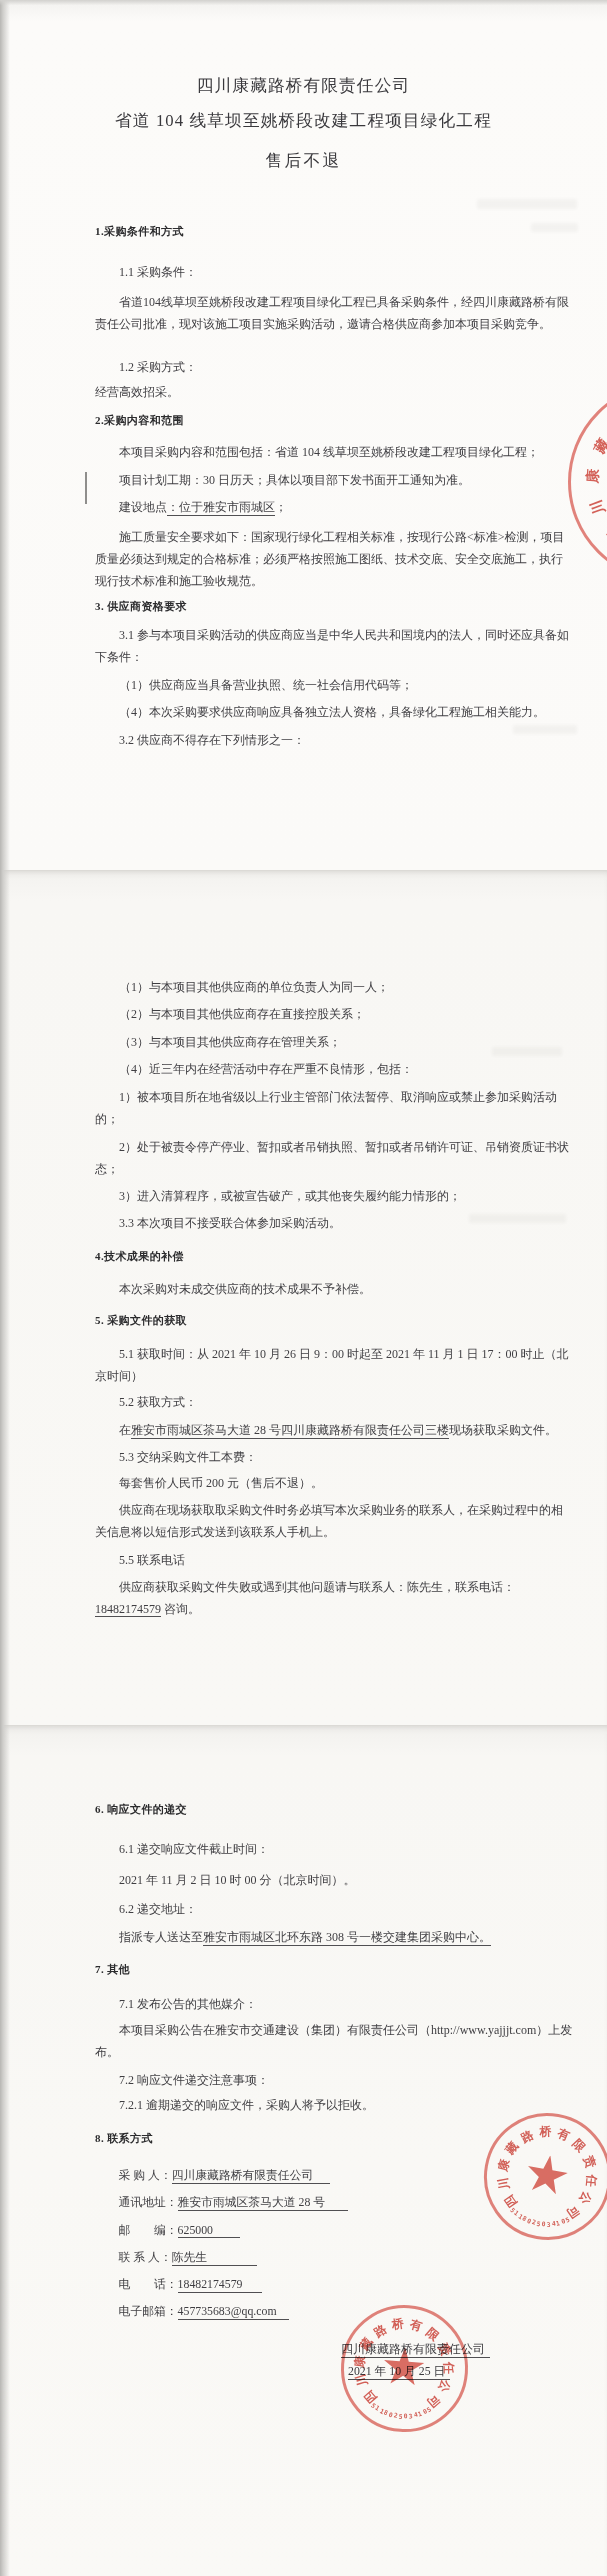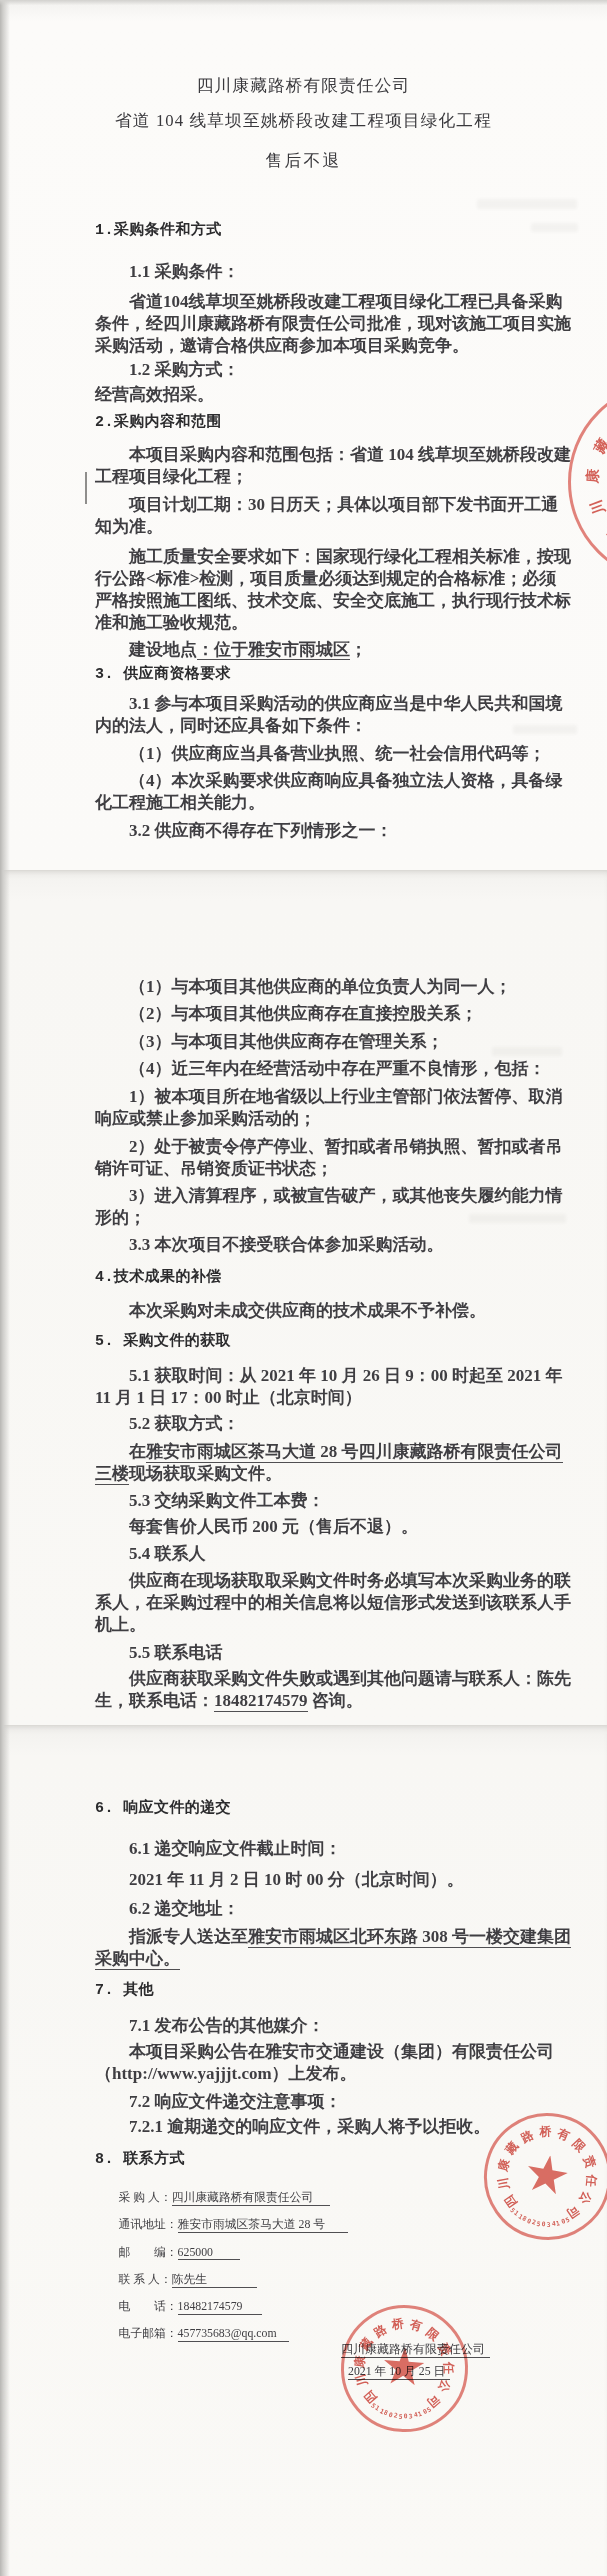--- a/index.html
+++ b/index.html
@@ -10,22 +10,22 @@
   #p3{height:853px;background:linear-gradient(180deg,#f2f1ee 0,#f8f7f4 30px,#faf9f6 100%);border-top:0.8px solid #dcdad6;box-shadow:inset 0 4.6px 7.6px -4.6px rgba(95,90,84,.25);}
   .edge-left{position:absolute;left:0;top:0;bottom:0;width:10px;background:linear-gradient(90deg,#b7b6b3 0,#cfcecb 3px,rgba(230,229,226,0) 10px);z-index:6;}
   .edge-top{position:absolute;left:0;top:0;width:607px;height:5.3px;background:linear-gradient(180deg,#d2d1ce 0,rgba(240,239,236,0) 5.3px);z-index:6;}
 
   .content{padding:0 34px 0 95px;}
   .titles{padding-top:74px;text-align:center;}
   .t{font-size:16.7px;line-height:23px;letter-spacing:1.1px;color:#39383c;}
   .t2{margin-top:12px;}
   .t3{margin-top:16.7px;letter-spacing:2.3px;}
 
-  .h{font-family:Liberation Mono, monospace;font-weight:bold;font-size:15px;line-height:20.5px;color:#2c2c2e;letter-spacing:0.4px;}
-  .p{font-size:17px;line-height:22px;margin:0;font-weight:bold;}
+  .h{font-family:Liberation Serif, serif;font-weight:bold;font-size:11px;line-height:20.5px;color:#2c2c2e;letter-spacing:0.4px;}
+  .p{font-size:12px;line-height:22px;margin:0;}
   .ind{text-indent:2em;}
   .u{border-bottom:0.8px solid #504f52;padding-bottom:0.8px;}
 
   .field{font-size:11.8px;line-height:22px;margin:0 0 5.3px 0;text-indent:2em;}
   .fval{border-bottom:0.8px solid #504f52;padding-bottom:0.8px;}
   .f0 .fval{padding-right:16.7px;}
   .f1 .fval{padding-right:23px;}
   .f2 .fval{padding-right:27px;}
   .f3 .fval{padding-right:50px;}
   .f4 .fval{padding-right:20px;}
@@ -56,28 +56,28 @@
     <div class="titles">
       <div class="t">四川康藏路桥有限责任公司</div>
       <div class="t t2">省道 104 线草坝至姚桥段改建工程项目绿化工程</div>
       <div class="t t3">售后不退</div>
     </div>
 
     <div class="content">
       <div class="h" style="margin-top:49px">1.采购条件和方式</div>
       <p class="p ind" style="margin-top:20px">1.1 采购条件：</p>
       <p class="p ind" style="margin-top:7.6px">省道104线草坝至姚桥段改建工程项目绿化工程已具备采购条件，经四川康藏路桥有限责任公司批准，现对该施工项目实施采购活动，邀请合格供应商参加本项目采购竞争。</p>
-      <p class="p ind" style="margin-top:2px">1.2 采购方式：</p>
+      <p class="p ind" style="margin-top:21px">1.2 采购方式：</p>
       <p class="p" style="margin-top:3px">经营高效招采。</p>
 
       <div class="h" style="margin-top:7.6px">2.采购内容和范围</div>
       <p class="p ind" style="margin-top:10.6px">本项目采购内容和范围包括：省道 104 线草坝至姚桥段改建工程项目绿化工程；</p>
       <p class="p ind" style="margin-top:6px">项目计划工期：30 日历天；具体以项目部下发书面开工通知为准。</p>
+      <p class="p ind" style="margin-top:4.6px"><span>建设地点</span><span class="u">：位于雅安市雨城区</span><span>；</span></p>
       <p class="p ind" style="margin-top:7.6px">施工质量安全要求如下：国家现行绿化工程相关标准，按现行公路&lt;标准&gt;检测，项目质量必须达到规定的合格标准；必须严格按照施工图纸、技术交底、安全交底施工，执行现行技术标准和施工验收规范。</p>
-      <p class="p ind" style="margin-top:4.6px"><span>建设地点</span><span class="u">：位于雅安市雨城区</span><span>；</span></p>
 
       <div class="h" style="margin-top:4.6px">3. 供应商资格要求</div>
       <p class="p ind" style="margin-top:7.6px">3.1 参与本项目采购活动的供应商应当是中华人民共和国境内的法人，同时还应具备如下条件：</p>
       <p class="p ind" style="margin-top:6px">（1）供应商应当具备营业执照、统一社会信用代码等；</p>
       <p class="p ind" style="margin-top:4.6px">（4）本次采购要求供应商响应具备独立法人资格，具备绿化工程施工相关能力。</p>
       <p class="p ind" style="margin-top:6px">3.2 供应商不得存在下列情形之一：</p>
     </div>
 
     <div class="rev-bar" style="left:85px;top:472px;height:32px"></div>
 
@@ -109,21 +109,20 @@
 
       <div class="h" style="margin-top:12px">4.技术成果的补偿</div>
       <p class="p ind" style="margin-top:10.6px">本次采购对未成交供应商的技术成果不予补偿。</p>
 
       <div class="h" style="margin-top:10.6px">5. 采购文件的获取</div>
       <p class="p ind" style="margin-top:12px">5.1 获取时间：从 2021 年 10 月 26 日 9：00 时起至 2021 年 11 月 1 日 17：00 时止（北京时间）</p>
       <p class="p ind" style="margin-top:4.6px">5.2 获取方式：</p>
       <p class="p ind" style="margin-top:6px"><span>在</span><span class="u">雅安市雨城区茶马大道 28 号四川康藏路桥有限责任公司三楼</span><span>现场获取采购文件。</span></p>
       <p class="p ind" style="margin-top:4.6px">5.3 交纳采购文件工本费：</p>
       <p class="p ind" style="margin-top:4.6px">每套售价人民币 200 元（售后不退）。</p>
-      <p class="p ind" style="margin-top:4.6px">5.4 联系人</p>
       <p class="p ind" style="margin-top:4.6px">供应商在现场获取取采购文件时务必填写本次采购业务的联系人，在采购过程中的相关信息将以短信形式发送到该联系人手机上。</p>
       <p class="p ind" style="margin-top:6px">5.5 联系电话</p>
       <p class="p ind" style="margin-top:4.6px"><span>供应商获取采购文件失败或遇到其他问题请与联系人：陈先生，联系电话：</span><span class="u">18482174579</span><span> 咨询。</span></p>
     </div>
 
     <div class="ghost" style="left:492px;top:176px;width:70px;height:9px"></div>
     <div class="ghost" style="left:469px;top:343px;width:97px;height:9px"></div>
   </div>
 
   <div class="page" id="p3">

